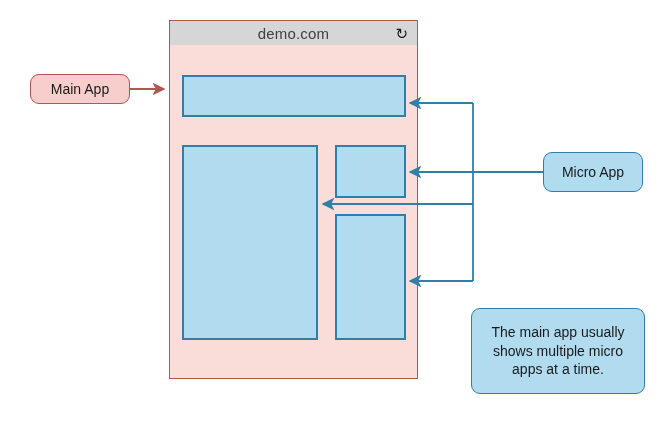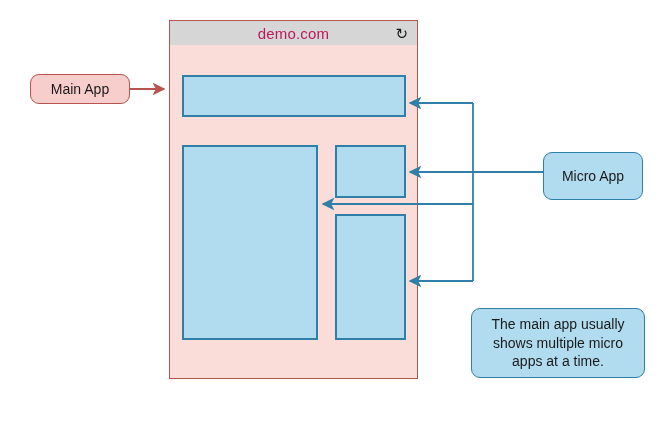--- a/index.html
+++ b/index.html
@@ -33,21 +33,21 @@
     width: 100%;
     height: 24px;
     background: #d6d6d6;
     box-sizing: border-box;
     display: flex;
     align-items: center;
     justify-content: center;
   }
   #browser-title {
     font-size: 15px;
-    color: #be185d;
+    color: #404040;
     letter-spacing: 0.2px;
   }
   #reload-icon {
     position: absolute;
     right: 9px;
     top: 50%;
     transform: translateY(-50%);
     font-size: 15px;
     color: #1a1a1a;
     line-height: 1;
@@ -80,31 +80,31 @@
     height: 30px;
     background: #f8cecc;
     border: 1.5px solid #b85450;
     font-size: 14px;
     color: #1a1a1a;
   }
   #micro-app-label {
     left: 543px;
     top: 152px;
     width: 100px;
-    height: 48px;
+    height: 40px;
     background: #b1dcf0;
     border: 1.5px solid #2f7fa8;
     font-size: 14px;
     color: #1a1a1a;
   }
   #note-box {
     left: 471px;
     top: 308px;
     width: 174px;
-    height: 70px;
+    height: 86px;
     background: #b1dcf0;
     border: 1.5px solid #2f7fa8;
     font-size: 14px;
     color: #1a1a1a;
     line-height: 1.35;
     padding: 0 8px;
   }
   #note-text { display: block; }
 
   

